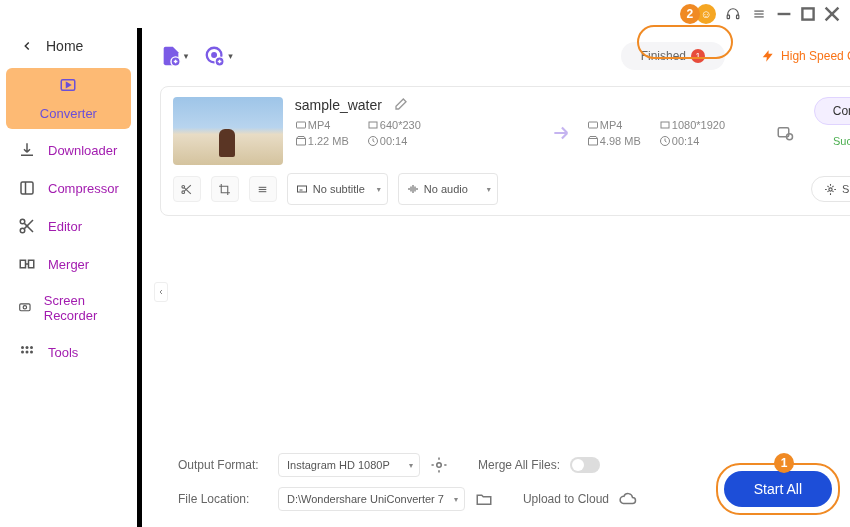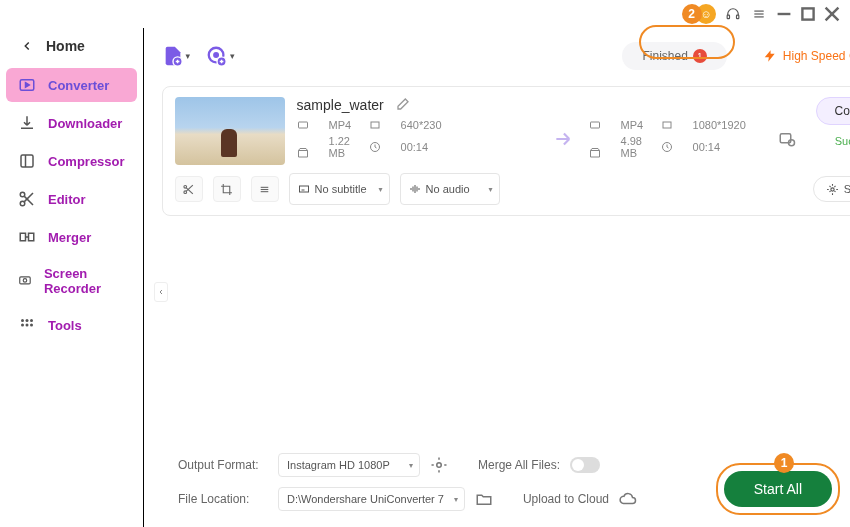--- a/index.html
+++ b/index.html
@@ -7,27 +7,27 @@
 
 
 .titlebar { height: 28px; display: flex; justify-content: flex-end; align-items: center; gap: 8px; padding-right: 10px; }
 .titlebar .avatar { width: 20px; height: 20px; border-radius: 50%; background: #f5a623; display: flex; align-items: center; justify-content: center; color: #fff; font-size: 11px; }
 .titlebar .ticon { width: 18px; height: 18px; display: flex; align-items: center; justify-content: center; color: #555; cursor: pointer; }
 .titlebar .ticon svg { width: 14px; height: 14px; }
 .titlebar .winbtn { width: 16px; height: 16px; display:flex; align-items:center; justify-content:center; color:#666; cursor:pointer; }
 
 
 .wrap { display: flex; height: 499px; }
-.sidebar { width: 160px; border-right: 1px solid #000000; display: flex; flex-direction: column; font-weight: bold; }
+.sidebar { width: 160px; border-right: 5px solid #000000; display: flex; flex-direction: column; }
 .home-row { display:flex; align-items:center; gap:12px; padding:10px 16px 14px 20px; }
 .home-row .back { width:14px; height:14px; color:#333; }
 .home-row .label { font-size:14px; color:#333; }
 .nav-item { display:flex; align-items:center; gap:12px; padding:8px 12px; margin:0 6px 4px 6px; border-radius:6px; font-size:13px; color:#a21caf; cursor:pointer; }
 .nav-item .nicon { width:18px; height:18px; color:#555; display:flex; align-items:center; justify-content:center; }
-.nav-item.active { background:#f9a8d4; color:#6b4fd8; }
+.nav-item.active { background:#fdba74; color:#6b4fd8;flex-direction:column; }
 .nav-item.active .nicon { color:#6b4fd8; }
 
 .collapse-handle { position:absolute; left:154px; top:282px; width:14px; height:20px; background:#fff; border:1px solid #eee; border-radius:3px; display:flex; align-items:center; justify-content:center; color:#888; cursor:pointer; }
 
 
 .main { flex:1; display:flex; flex-direction:column; padding: 8px 18px 0 18px; position:relative; }
 .toolbar { display:flex; align-items:center; gap:16px; height:40px; }
 .tool-btn { display:flex; align-items:center; gap:2px; cursor:pointer; color:#7b5be6; }
 .tool-btn .caret { font-size:9px; color:#555; }
 .tool-btn svg { width:22px; height:22px; }
@@ -45,21 +45,21 @@
 
 .card { margin-top:10px; border:1px solid #e8e8e8; border-radius:8px; padding:10px 12px; display:flex; flex-direction:column; gap:8px; }
 .card-top { display:flex; gap:12px; align-items:flex-start; }
 .thumb { width:110px; height:68px; border-radius:4px; background:linear-gradient(180deg,#9ec5e8 0%,#b8d4ee 45%,#e8dcc5 55%,#d4c39e 100%); position:relative; overflow:hidden; flex-shrink:0; }
 .thumb::after { content:""; position:absolute; bottom:8px; left:46px; width:16px; height:28px; background:#5a3524; border-radius:6px 6px 2px 2px; }
 .file-info { flex:1; }
 .fname-row { display:flex; align-items:center; gap:10px; margin-bottom:6px; }
 .fname { font-size:14px; color:#333; }
 .edit-icon { width:16px; height:16px; color:#999; cursor:pointer; }
 .meta-grid { display:grid; grid-template-columns: 72px 90px 82px 48px 72px 110px 32px; gap:4px 0; font-size:11px; color:#888; align-items:center; }
-.meta-item { display:flex; align-items:flex-end; gap:20px; }
+.meta-item { display:flex; align-items:flex-start; gap:1px; }
 .meta-item svg { width:12px; height:12px; flex-shrink:0; }
 .arrow-cell { color:#c5b4f0; grid-row:1/3; grid-column:4; display:flex; align-items:center; justify-content:center; }
 .arrow-cell svg { width:26px; height:26px; }
 .settings-cell { grid-row:1/3; grid-column:7; display:flex; align-items:center; justify-content:center; color:#888; cursor:pointer; }
 .right-col { display:flex; flex-direction:column; align-items:center; gap:10px; min-width:82px; }
 .convert-btn { padding:6px 18px; border:1px solid #e0d4ff; border-radius:16px; background:#f4efff; color:#333; font-size:12px; cursor:pointer; }
 .success-text { font-size:11px; color:#4caf50; }
 
 .card-bottom { display:flex; align-items:center; gap:10px; }
 .mini-btn { width:28px; height:26px; border:1px solid #eee; border-radius:4px; background:#fafafa; display:flex; align-items:center; justify-content:center; color:#666; cursor:pointer; }
@@ -73,21 +73,21 @@
 .footer { position:absolute; bottom:0; left:160px; right:0; padding:12px 18px 16px 18px; display:flex; flex-direction:column; gap:10px; }
 .footer-row { display:flex; align-items:center; gap:10px; font-size:12px; color:#666; }
 .footer-row .flabel { width:90px; }
 .fselect { height:24px; border:1px solid #e5e5e5; border-radius:4px; padding:0 20px 0 8px; font-size:11px; color:#555; display:flex; align-items:center; position:relative; min-width:142px; cursor:pointer; }
 .fselect .caret2 { position:absolute; right:6px; font-size:8px; color:#888; }
 .ficon { width:18px; height:18px; color:#777; display:flex; align-items:center; justify-content:center; cursor:pointer; }
 .toggle { width:30px; height:16px; background:#ddd; border-radius:8px; position:relative; cursor:pointer; }
 .toggle::after { content:""; position:absolute; width:12px; height:12px; background:#fff; border-radius:50%; top:2px; left:2px; }
 
 .start-all-wrap { position:absolute; right:18px; bottom:20px; }
-.start-all { padding:10px 30px; background:#15803d; color:#fff; border:none; border-radius:20px; font-size:14px; cursor:pointer; }
+.start-all { padding:10px 30px; background:#1d4ed8; color:#fff; border:none; border-radius:20px; font-size:14px; cursor:pointer; }
 .start-callout { position:absolute; border:2px solid #f08a24; border-radius:24px; pointer-events:none; }
 </style>
 </head>
 <body>
 
 <div class="titlebar">
   <div class="avatar">☺</div>
   <div class="ticon">
       <svg viewBox="0 0 24 24" fill="none" stroke="currentColor" stroke-width="2">
         <path d="M3 14v-2a9 9 0 0118 0v2"></path>

